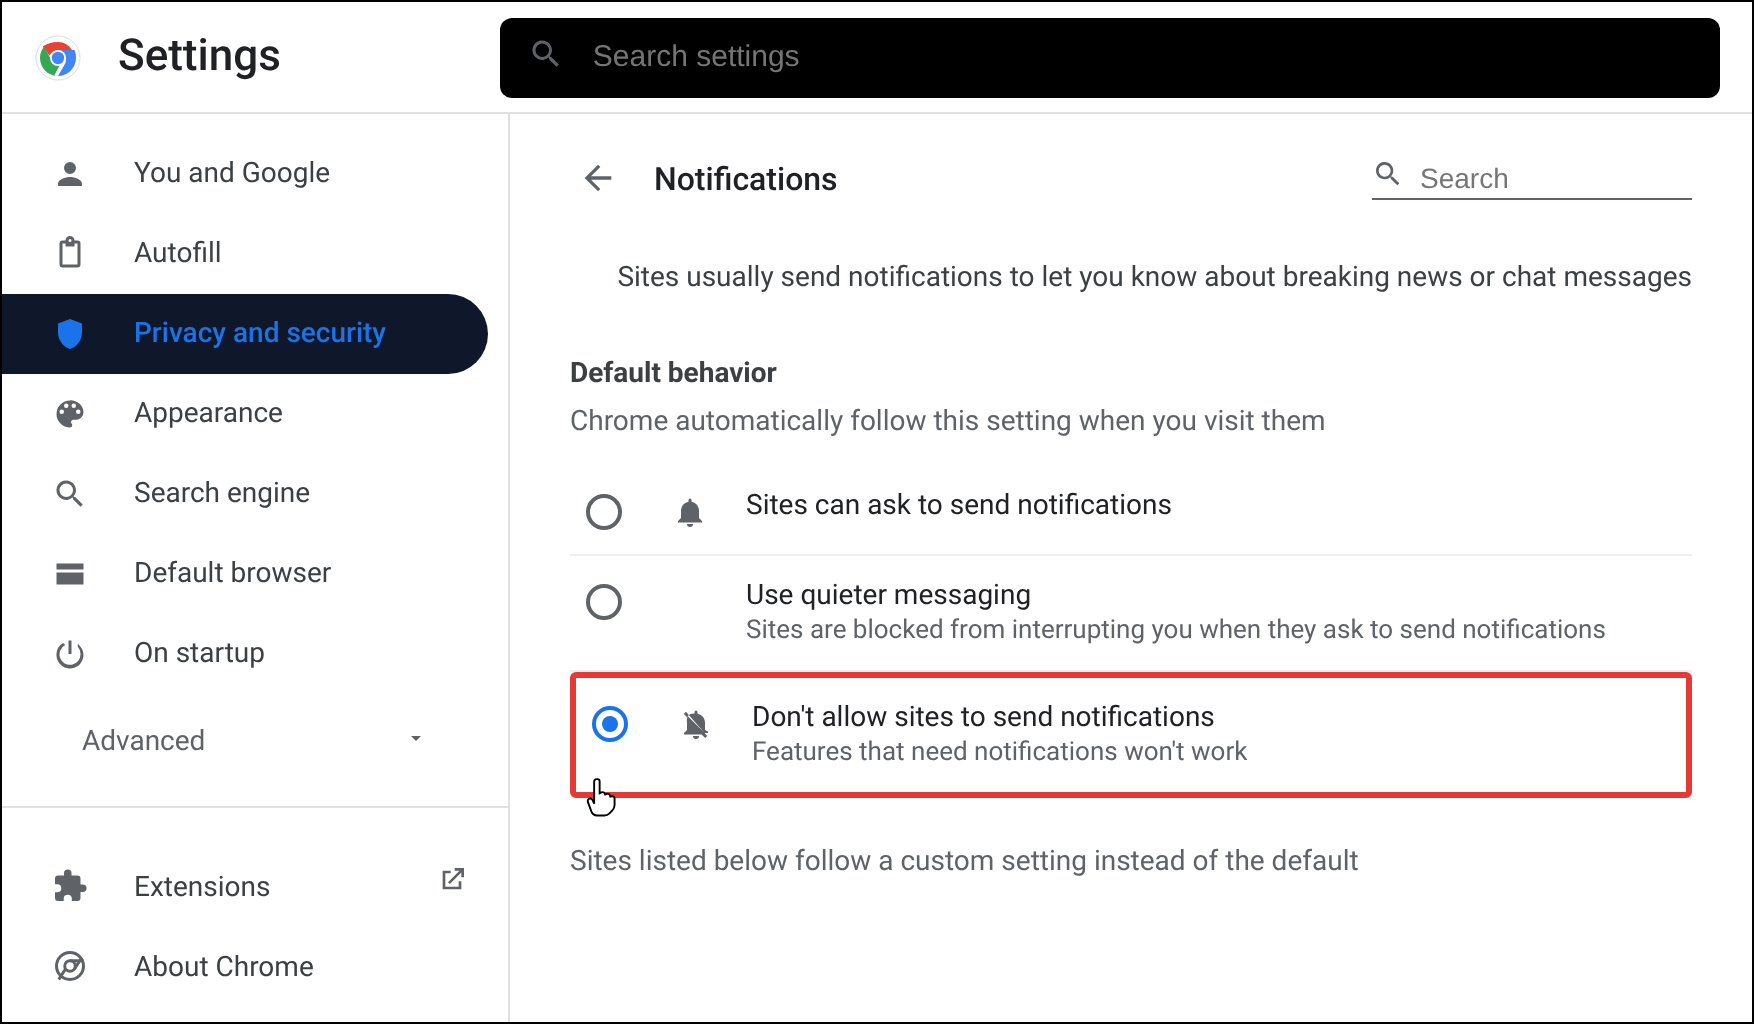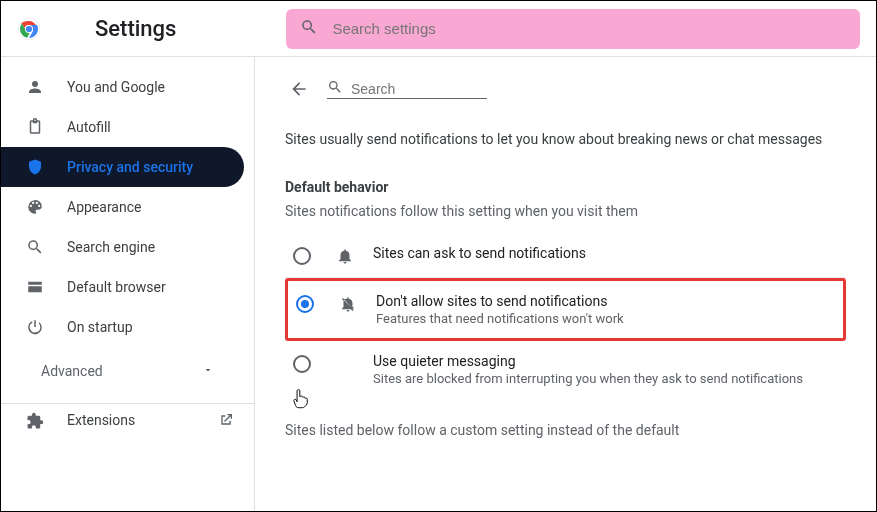--- a/index.html
+++ b/index.html
@@ -24,27 +24,26 @@
   }
   .chrome-logo {
     width: 24px; height: 24px;
     margin-right: 18px;
   }
   .app-title {
     font-size: 22px;
     font-weight: 500;
     color: #202124;
     flex: 0 0 auto;
-    margin-left: 36px;
   }
   .search-box {
     margin-left: 110px;
     flex: 1;
     height: 40px;
-    background: #f9a8d4;
+    background: #000000;
     border-radius: 6px;
     display: flex;
     align-items: center;
     padding: 0 14px;
     max-width: 680px;
   }
   .search-box svg { flex: 0 0 auto; }
   .search-box input {
     border: none;
     background: transparent;
@@ -92,21 +91,21 @@
     height: 48px;
     padding: 0 40px;
     color: #5f6368;
     font-size: 14px;
     cursor: pointer;
     justify-content: space-between;
   }
   .side-sep { height: 1px; background: #e0e0e0; margin: 8px 0; }
   .side-ext {
     display: flex;
-    align-items: flex-start;
+    align-items: flex-end;
     height: 40px;
     padding-left: 24px;
     padding-right: 20px;
     color: #3c4043;
     cursor: pointer;
   }
   .side-ext .icon { width: 20px; display:flex; align-items:center; justify-content:center; margin-right:22px; }
   .side-ext .label { font-size:14px; flex:1; }
   
   .main {
@@ -144,20 +143,21 @@
     font-size: 14px;
     color: #5f6368;
     margin-left: 8px;
     width: 100%;
     background: transparent;
   }
   .desc {
     font-size: 14px;
     color: #3c4043;
     margin-bottom: 32px;
+    text-align: right;
   }
   .section-label {
     font-size: 14px;
     font-weight: 700;
     color: #3c4043;
     margin-bottom: 8px;
   }
   .section-sub {
     font-size: 14px;
     color: #5f6368;
@@ -321,83 +321,94 @@
           </svg>
       </span>
       <span class="label">Extensions</span>
       <span>
         <svg width="16" height="16" viewBox="0 0 24 24" fill="#5f6368">
             <path d="M14 3v2h3.6L9 13.6 10.4 15 19 6.4V10h2V3h-7zM5 5h6v2H7v10h10v-4h2v6H5V5z"></path>
           </svg>
       </span>
     </div>
 
+    <div class="side-ext">
+      <span class="icon">
+        <svg width="18" height="18" viewBox="0 0 24 24" fill="#5f6368">
+            <circle cx="12" cy="12" r="9" fill="none" stroke="#5f6368" stroke-width="2"></circle>
+            <circle cx="12" cy="12" r="3.5" fill="none" stroke="#5f6368" stroke-width="2"></circle>
+            <path d="M12 8.5h9M9 14l-4.5 7M15 14l4.5-7" stroke="#5f6368" stroke-width="2" fill="none"></path>
+          </svg>
+      </span>
+      <span class="label">About Chrome</span>
+    </div>
 
   </div>
 
   <div class="main">
     <div class="main-header">
       <div class="back-btn">
         <svg width="20" height="20" viewBox="0 0 24 24" fill="#5f6368">
             <path d="M20 11H7.8l5.6-5.6L12 4l-8 8 8 8 1.4-1.4L7.8 13H20v-2z"></path>
           </svg>
       </div>
+      <div class="page-title">Notifications</div>
       <div class="inline-search">
         <span>
           <svg width="16" height="16" viewBox="0 0 24 24" fill="#5f6368">
               <path d="M15.5 14h-.8l-.3-.3a6.5 6.5 0 10-.7.7l.3.3v.8l5 5 1.5-1.5-5-5zM9.5 14a4.5 4.5 0 110-9 4.5 4.5 0 010 9z"></path>
             </svg>
         </span>
         <input type="text" placeholder="Search" style="">
       </div>
     </div>
 
     <div class="desc">Sites usually send notifications to let you know about breaking news or chat messages</div>
 
     <div class="section-label">Default behavior</div>
-    <div class="section-sub">Sites notifications follow this setting when you visit them</div>
+    <div class="section-sub">Chrome automatically follow this setting when you visit them</div>
 
     <div class="options-wrap">
 
       <div class="option-row">
         <div class="radio"></div>
         <div class="opt-icon">
           <svg width="18" height="18" viewBox="0 0 24 24" fill="#5f6368">
               <path d="M12 22a2 2 0 002-2h-4a2 2 0 002 2zm6-6V11a6 6 0 00-5-5.9V4a1 1 0 00-2 0v1.1A6 6 0 006 11v5l-2 2v1h16v-1l-2-2z"></path>
             </svg>
         </div>
         <div class="opt-text">
           <div class="opt-title">Sites can ask to send notifications</div>
         </div>
       </div>
 
+      <div class="option-row">
+        <div class="radio"></div>
+        <div class="opt-icon" style="visibility:hidden">
+          <svg width="18" height="18"></svg>
+        </div>
+        <div class="opt-text">
+          <div class="opt-title">Use quieter messaging</div>
+          <div class="opt-sub">Sites are blocked from interrupting you when they ask to send notifications</div>
+        </div>
+      </div>
+
       <div class="option-row highlight-box" style="border-bottom:3px solid #e53935">
         <div class="radio checked"></div>
         <div class="opt-icon">
           <svg width="18" height="18" viewBox="0 0 24 24" fill="#5f6368">
               <path d="M12 22a2 2 0 002-2h-4a2 2 0 002 2zM20 17v1h-2.2L6.4 6.6A6 6 0 0111 5.1V4a1 1 0 012 0v1.1c2.9.5 5 3 5 5.9v5l2 1zM5.3 3.9L3.9 5.3l2.3 2.3A6 6 0 006 11v5l-2 2v1h11.7l2.4 2.4 1.4-1.4L5.3 3.9z"></path>
             </svg>
         </div>
         <div class="opt-text">
           <div class="opt-title">Don't allow sites to send notifications</div>
           <div class="opt-sub">Features that need notifications won't work</div>
         </div>
       </div>
 
-      <div class="option-row">
-        <div class="radio"></div>
-        <div class="opt-icon" style="visibility:hidden">
-          <svg width="18" height="18"></svg>
-        </div>
-        <div class="opt-text">
-          <div class="opt-title">Use quieter messaging</div>
-          <div class="opt-sub">Sites are blocked from interrupting you when they ask to send notifications</div>
-        </div>
-      </div>
-
     </div>
 
     <div class="section-sub">Sites listed below follow a custom setting instead of the default</div>
 
   </div>
 </div>
 
 <span class="cursor-hand">
   <svg width="20" height="22" viewBox="0 0 24 28">
     <path fill="#fff" stroke="#000" stroke-width="1.2" d="M9 2c.8 0 1.5.7 1.5 1.5V11l1.2-.6c.8-.4 1.8 0 2.1.9l.2.5 1.1-.4c.9-.3 1.8.2 2 1.1l.2.6 1-.2c.9-.2 1.7.5 1.7 1.4v4.2c0 1.3-.5 2.5-1.4 3.4l-2 2c-.8.8-1.9 1.2-3 1.2H9c-1.7 0-3.2-1-3.8-2.6L3 16.5c-.3-.9.2-1.9 1.1-2.1.8-.2 1.6.2 1.9 1l1 2.2V3.5C7 2.7 7.7 2 8.5 2H9z"></path>

